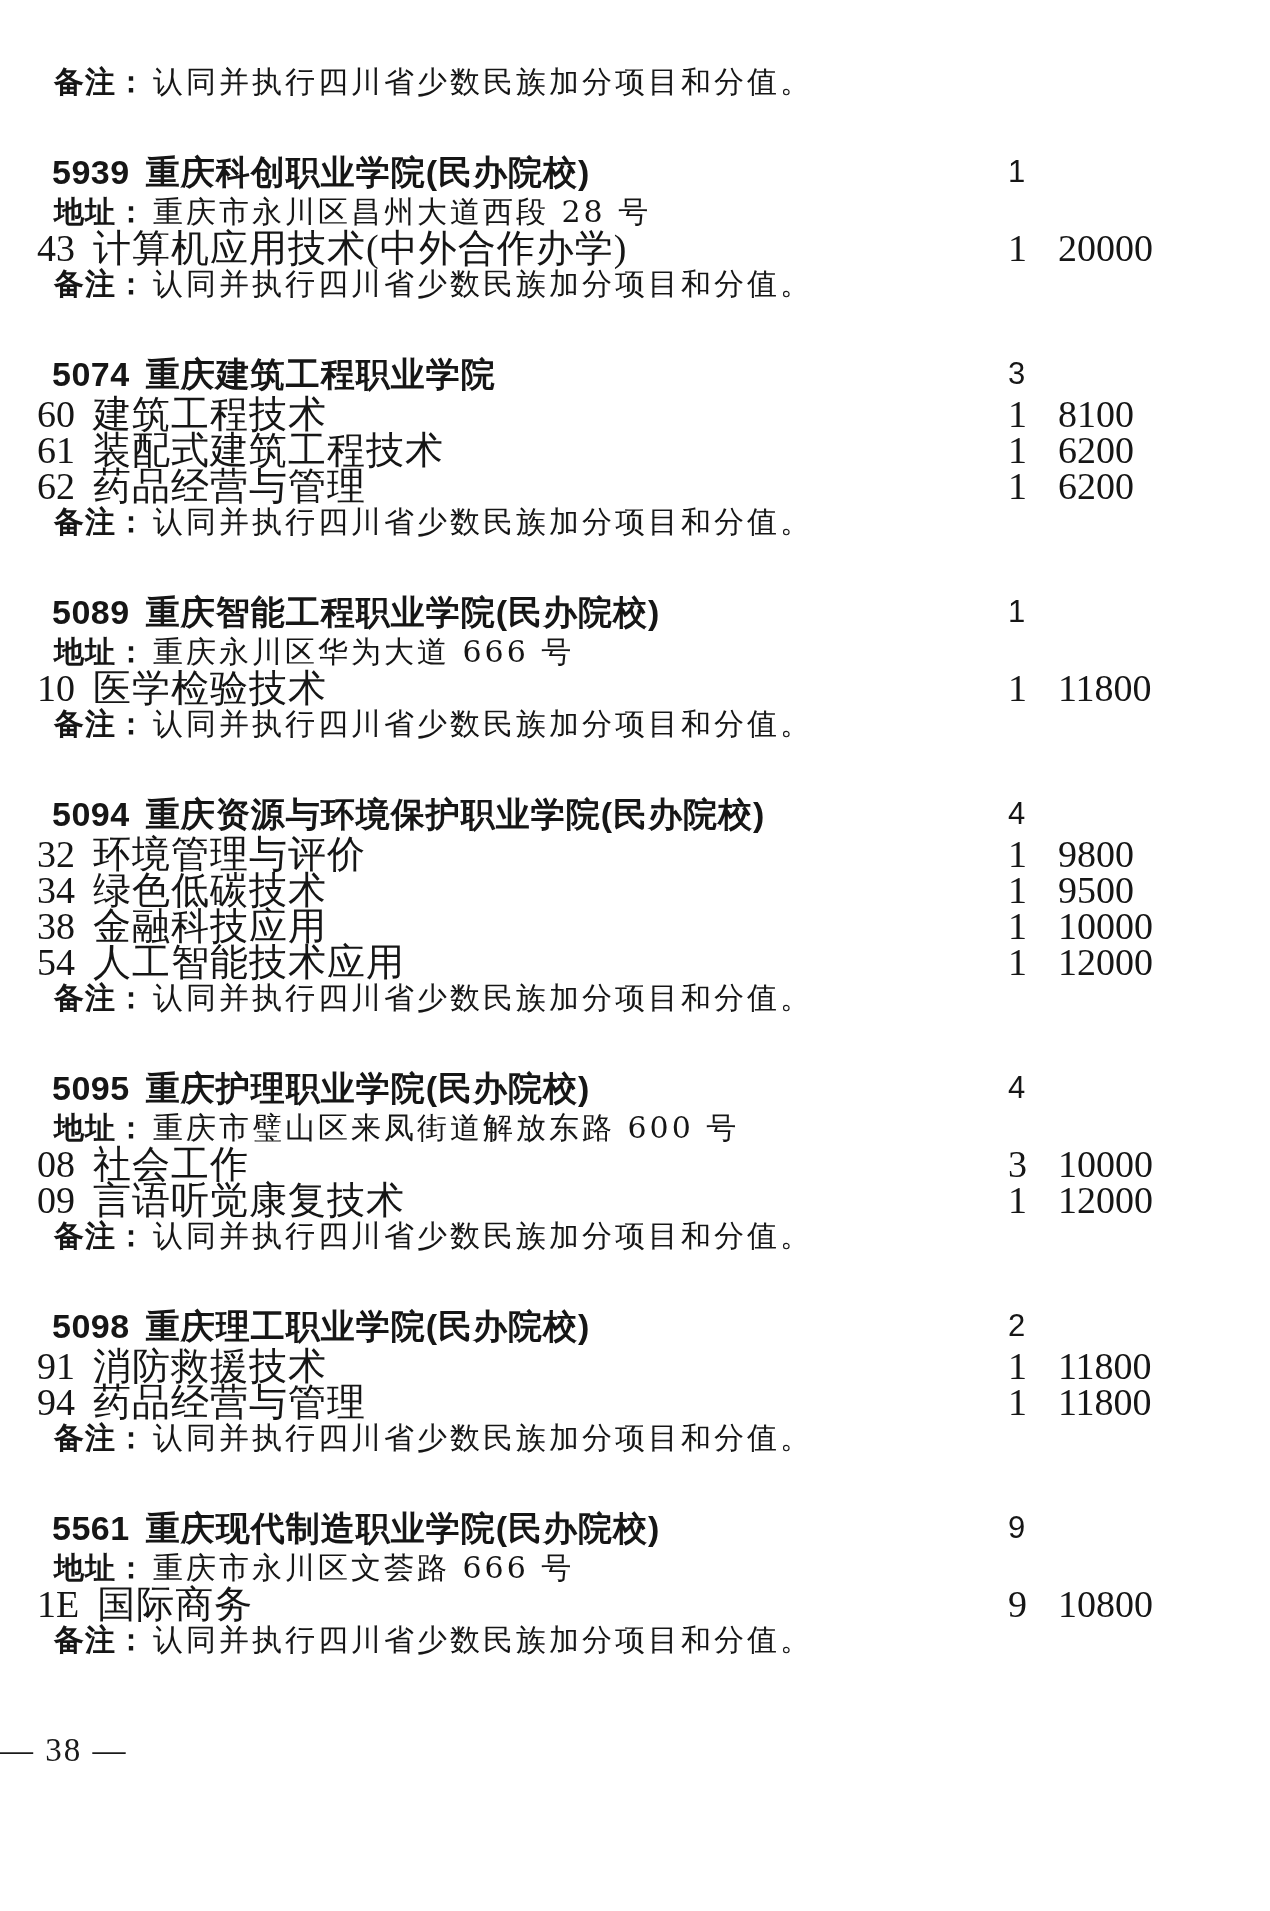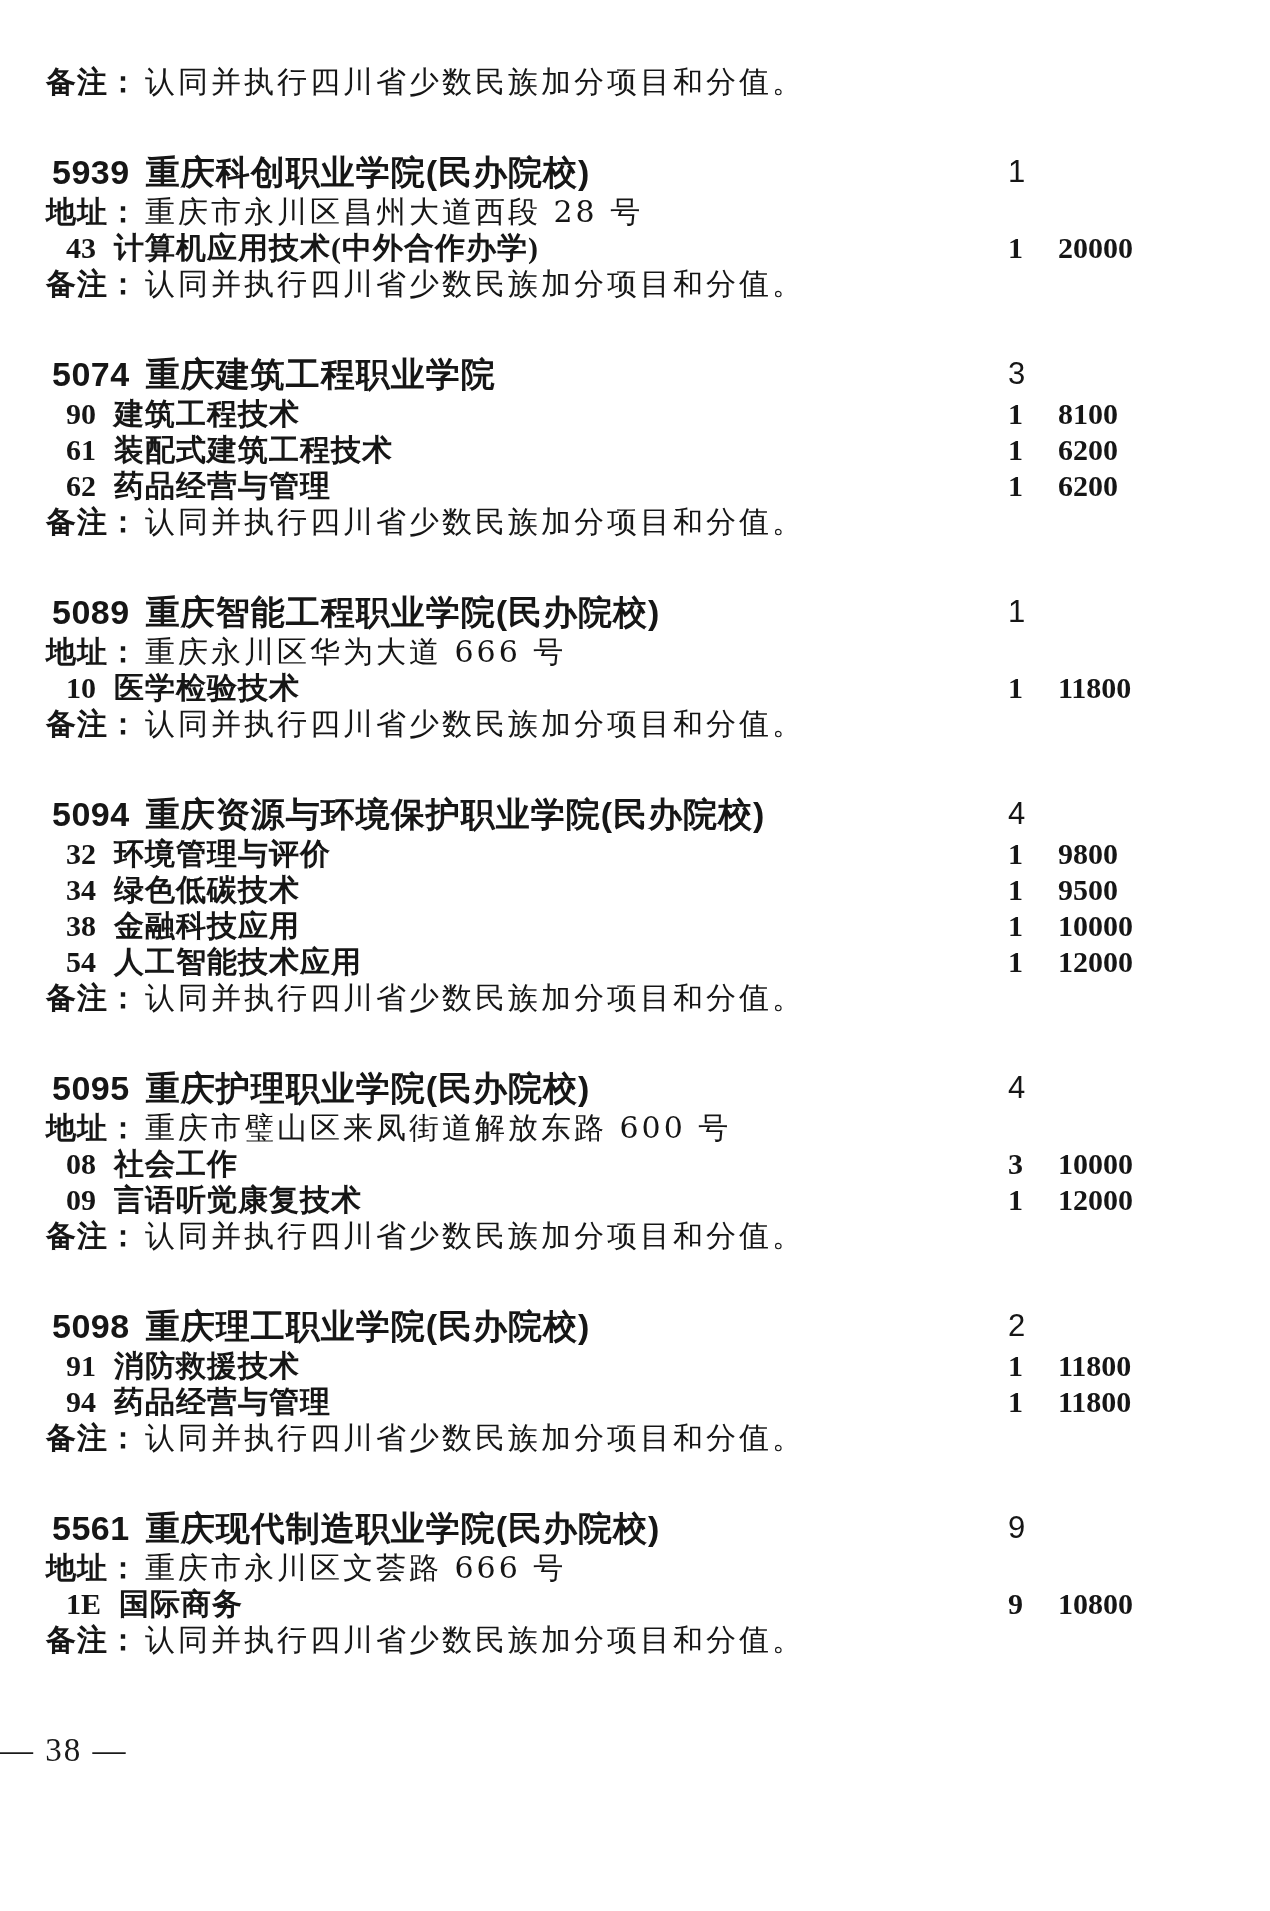--- a/index.html
+++ b/index.html
@@ -33,28 +33,28 @@
     font-size:30px;
     font-family:"DejaVu Serif",serif;
   }
   .addr-line .body-text,.note-line .body-text{letter-spacing:3px;}
   .lbl{
     font-family:"Liberation Sans",sans-serif;
     font-weight:700;
     font-size:30px;
     letter-spacing:1px;
     margin-right:6px;
+    margin-left:8px;
   }
   
   .major-row{
-    padding-left:66px;
-    font-size:30px;
+    padding-left:37px;
+    font-size:38px;
     font-family:"Liberation Serif",serif;
     letter-spacing:1px;
-    font-weight:bold;
   }
   .major-row .mcode{margin-right:18px;letter-spacing:0;}
   
   .num{position:absolute;top:0;letter-spacing:0;}
   .count-col{left:1008px;}
   .fee-col{left:1058px;}
   .major-row .num{font-family:"Liberation Serif",serif;}
   .head-line .count-col{
     font-family:"Liberation Sans",sans-serif;
     font-weight:400;
@@ -101,21 +101,21 @@
     </div>
   </section>
 
   <section class="school">
     <div class="head-line">
       <span class="code">5074</span><span class="sname">重庆建筑工程职业学院</span>
       <span class="num count-col">3</span>
     </div>
     <div class="majors">
   <div class="tline major-row">
-    <span class="mcode">90</span><span class="mname">建筑工程技术</span>
+    <span class="mcode">60</span><span class="mname">建筑工程技术</span>
     <span class="num count-col">1</span>
     <span class="num fee-col">8100</span>
   </div>
 
   <div class="tline major-row">
     <span class="mcode">61</span><span class="mname">装配式建筑工程技术</span>
     <span class="num count-col">1</span>
     <span class="num fee-col">6200</span>
   </div>
 

